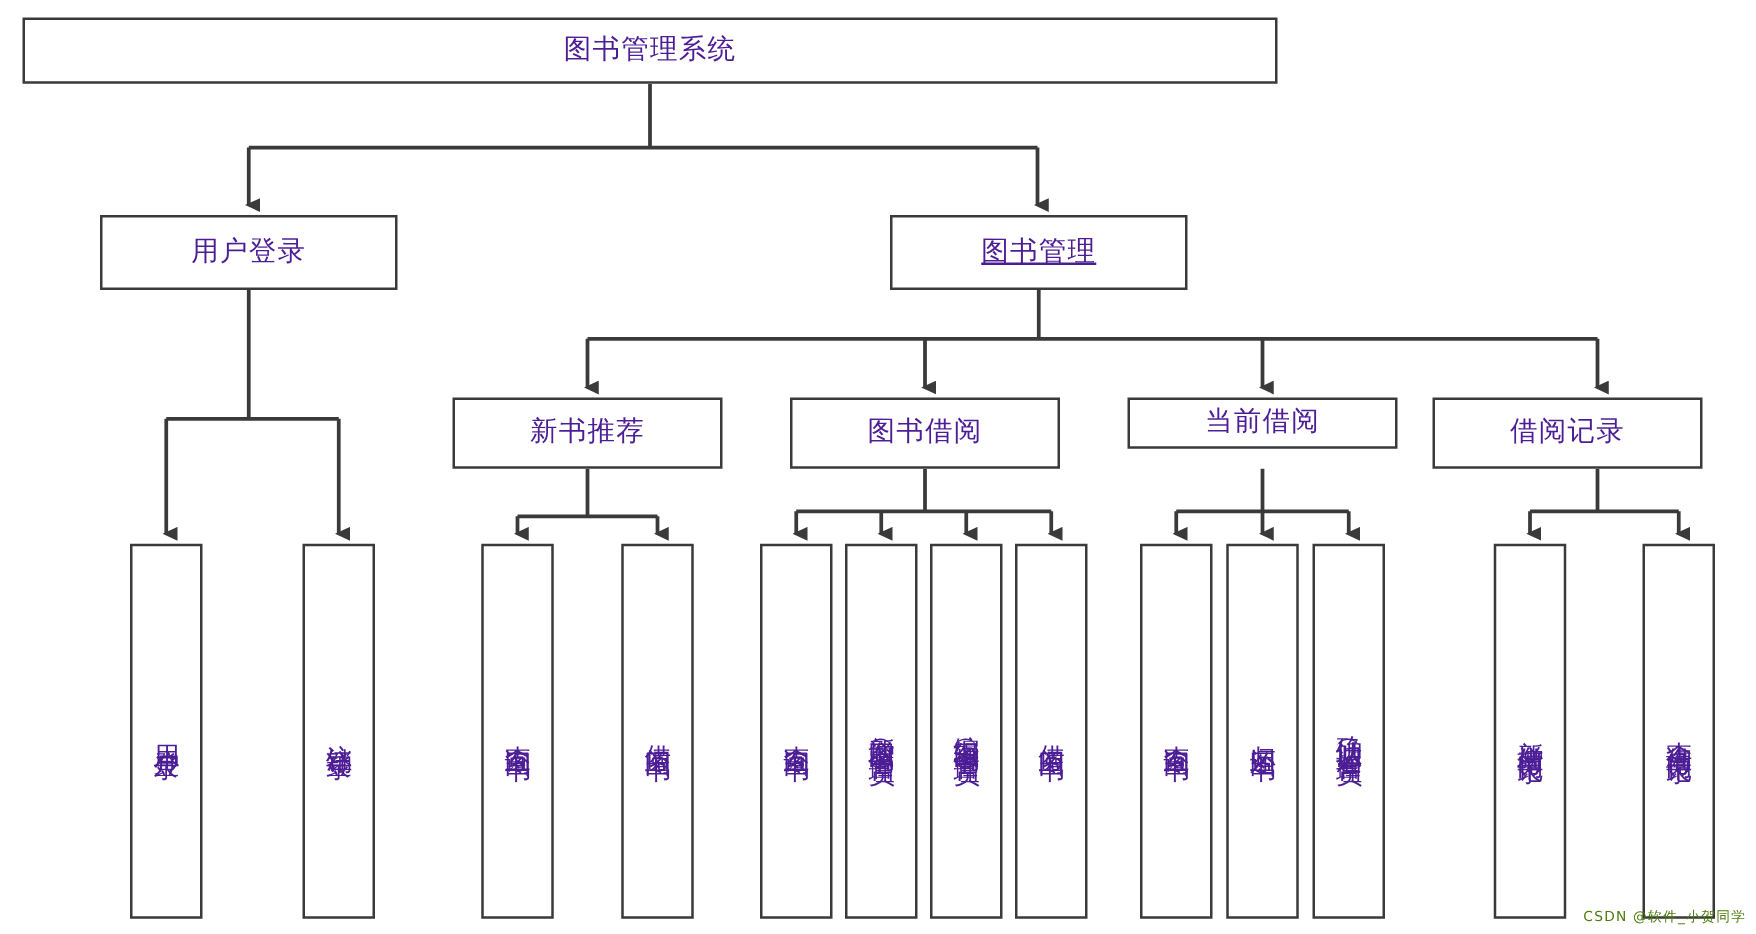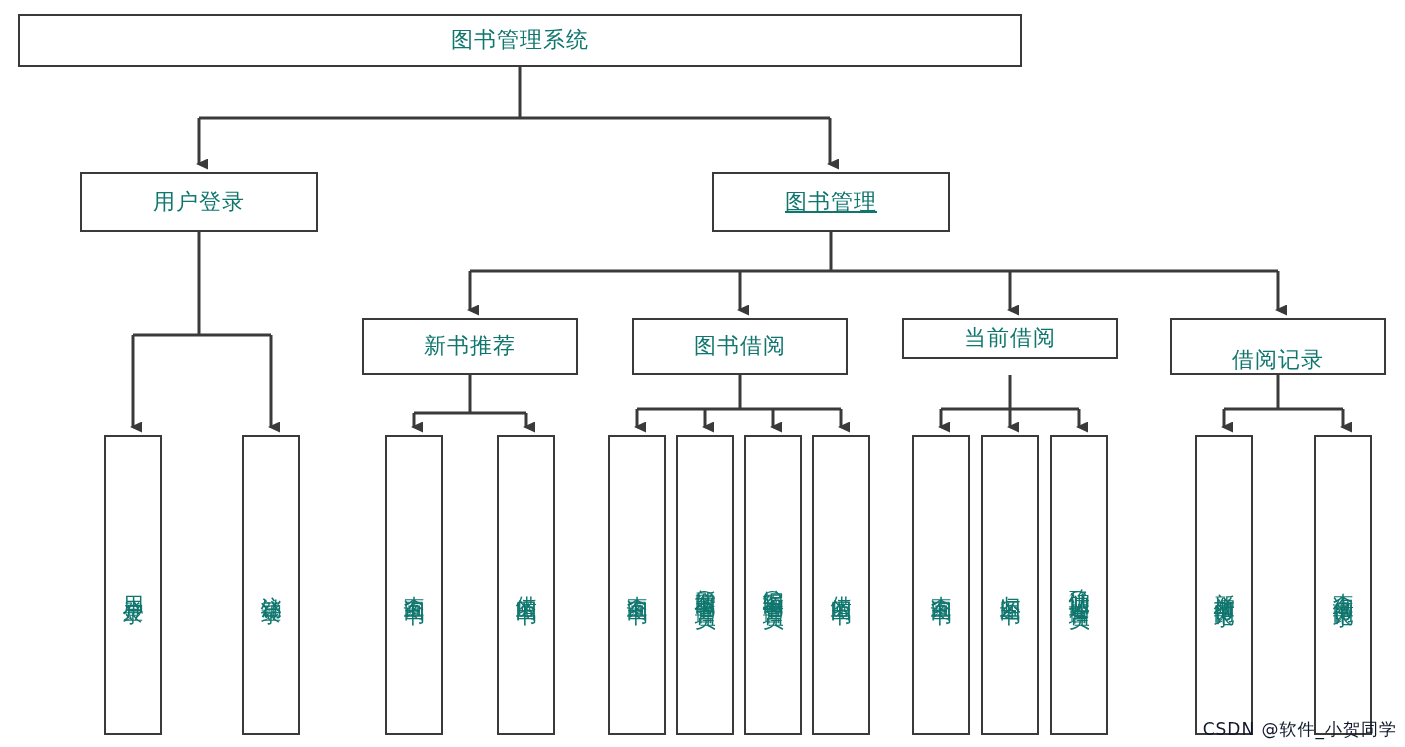--- a/index.html
+++ b/index.html
@@ -26,21 +26,21 @@
     pointer-events: none;
   }
   .node {
     position: absolute;
     box-sizing: border-box;
     background: #ffffff;
     border: 2px solid #3a3a3a;
     display: flex;
     align-items: center;
     justify-content: center;
-    color: #0f766e;
+    color: #4c1d95;
   }
   .node.horiz {
     font-size: 22px;
     letter-spacing: 1px;
     line-height: 1.2;
   }
   .node.vert {
     writing-mode: vertical-rl;
     text-orientation: upright;
     font-size: 21px;
@@ -51,22 +51,22 @@
   .node.vert .vlabel {
     writing-mode: vertical-rl;
     text-orientation: upright;
     white-space: nowrap;
     letter-spacing: 3px;
   }
   #watermark {
     position: absolute;
     right: 8px;
     bottom: 6px;
-    font-size: 17px;
-    color: #0f172a;
+    font-size: 11px;
+    color: #4d7c0f;
     letter-spacing: 1px;
     white-space: nowrap;
   }
 </style>
 </head>
 <body>
 
 <div id="canvas">
 
   <svg id="wires" viewBox="0 0 1405 747" xmlns="http://www.w3.org/2000/svg">
@@ -132,21 +132,21 @@
 
   <div class="node horiz" style="left:362px; top:318px; width:216px; height:57px;justify-content:center;">
     <span>新书推荐</span>
   </div>
   <div class="node horiz" style="left:632px; top:318px; width:216px; height:57px;text-align:right;">
     <span>图书借阅</span>
   </div>
   <div class="node horiz" style="left:902px; top:318px; width:216px; height:41px;">
     <span>当前借阅</span>
   </div>
-  <div class="node horiz" style="left:1170px; top:318px; width:216px; height:57px;align-items:flex-end;">
+  <div class="node horiz" style="left:1146px; top:318px; width:216px; height:57px;">
     <span>借阅记录</span>
   </div>
 
   <div class="node vert" style="left:104px; top:435px; width:58px; height:300px;">
     <span class="vlabel">用户登录</span>
   </div>
   <div class="node vert" style="left:242px; top:435px; width:58px; height:300px;">
     <span class="vlabel">注销登录</span>
   </div>
 

